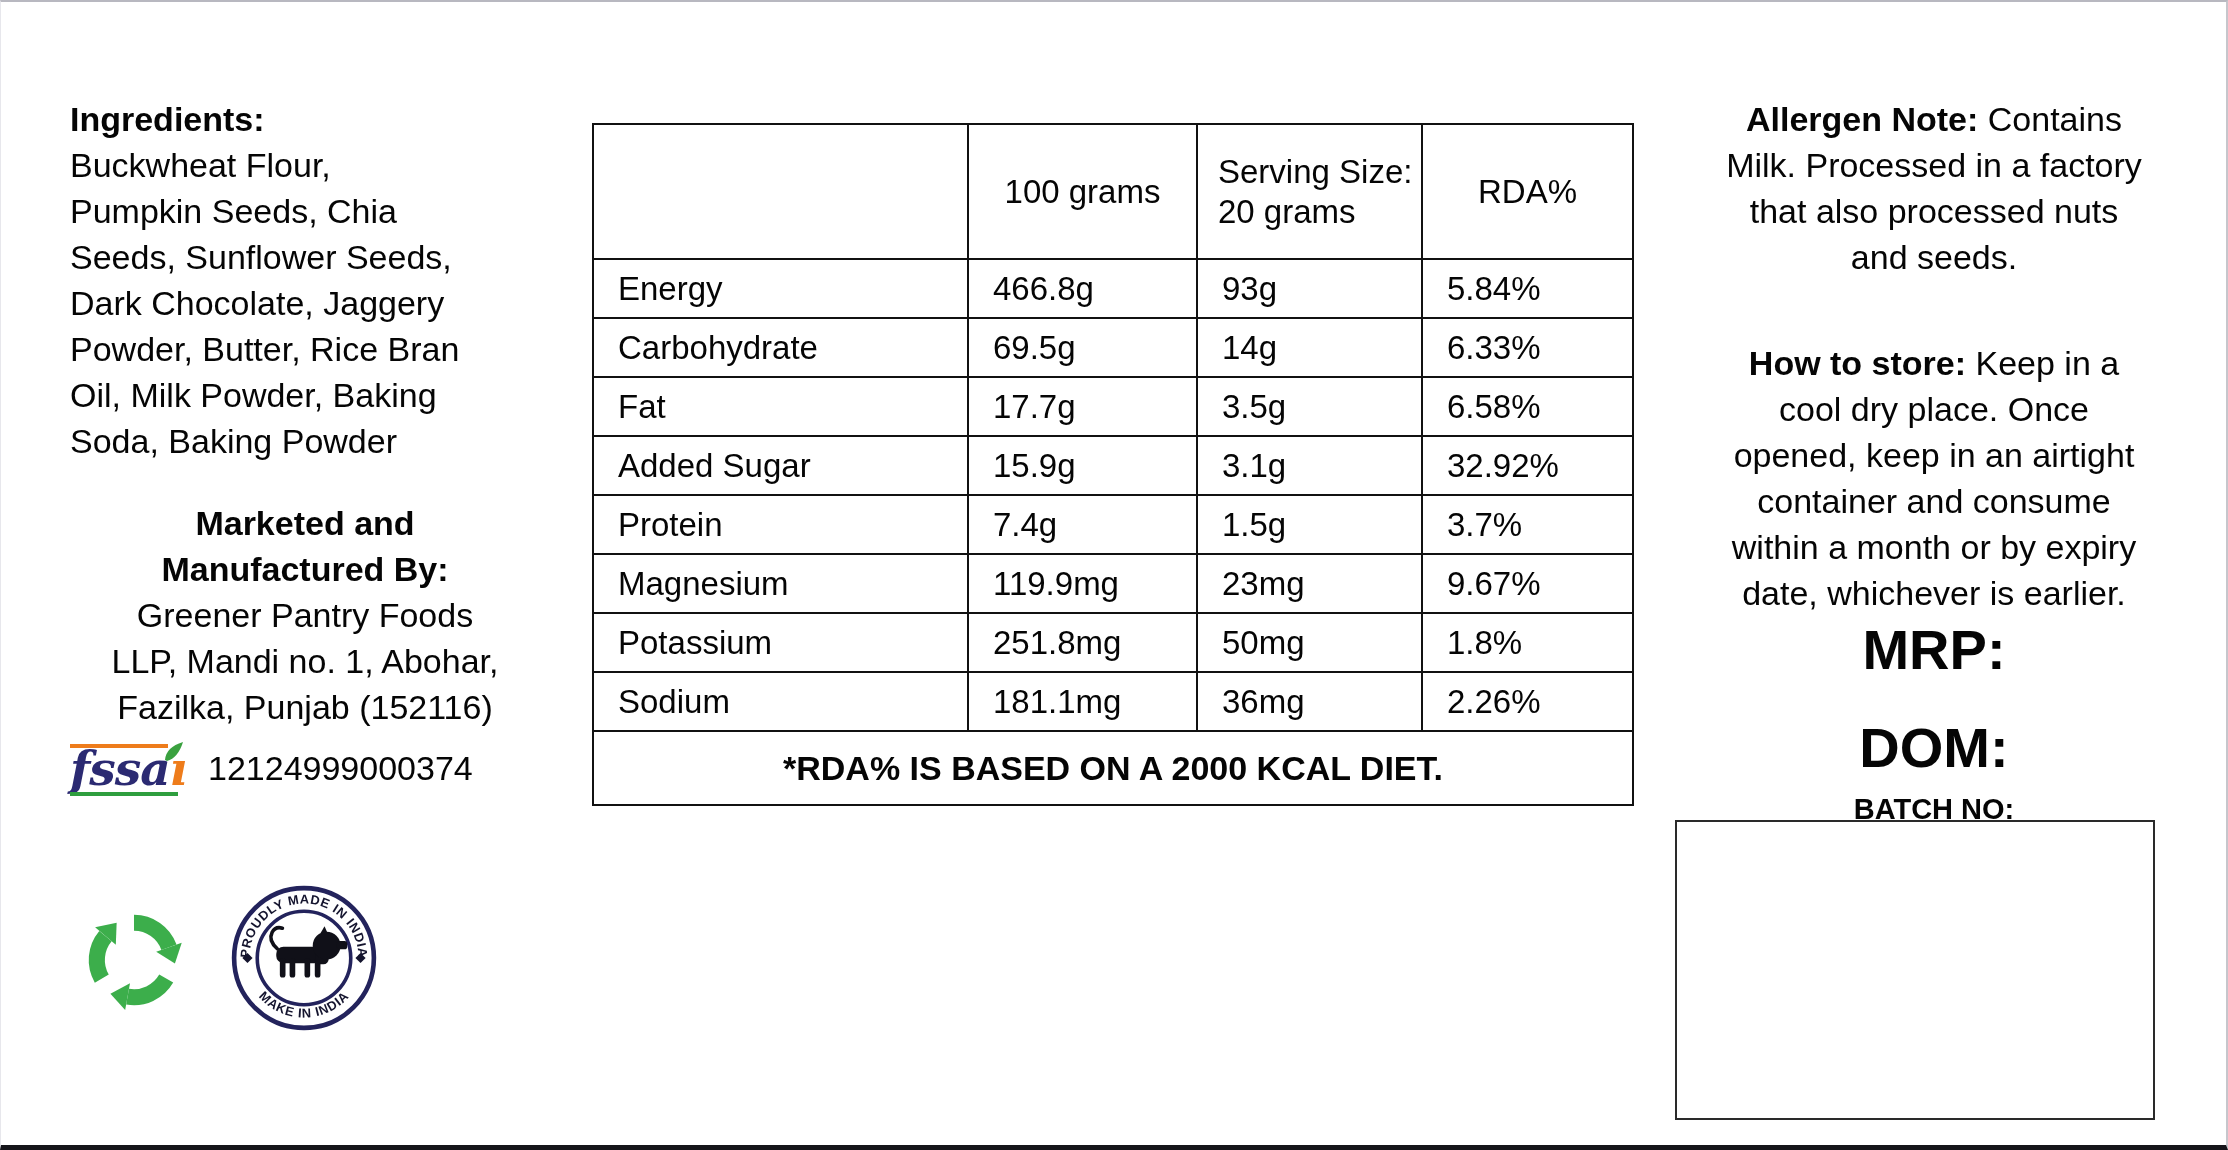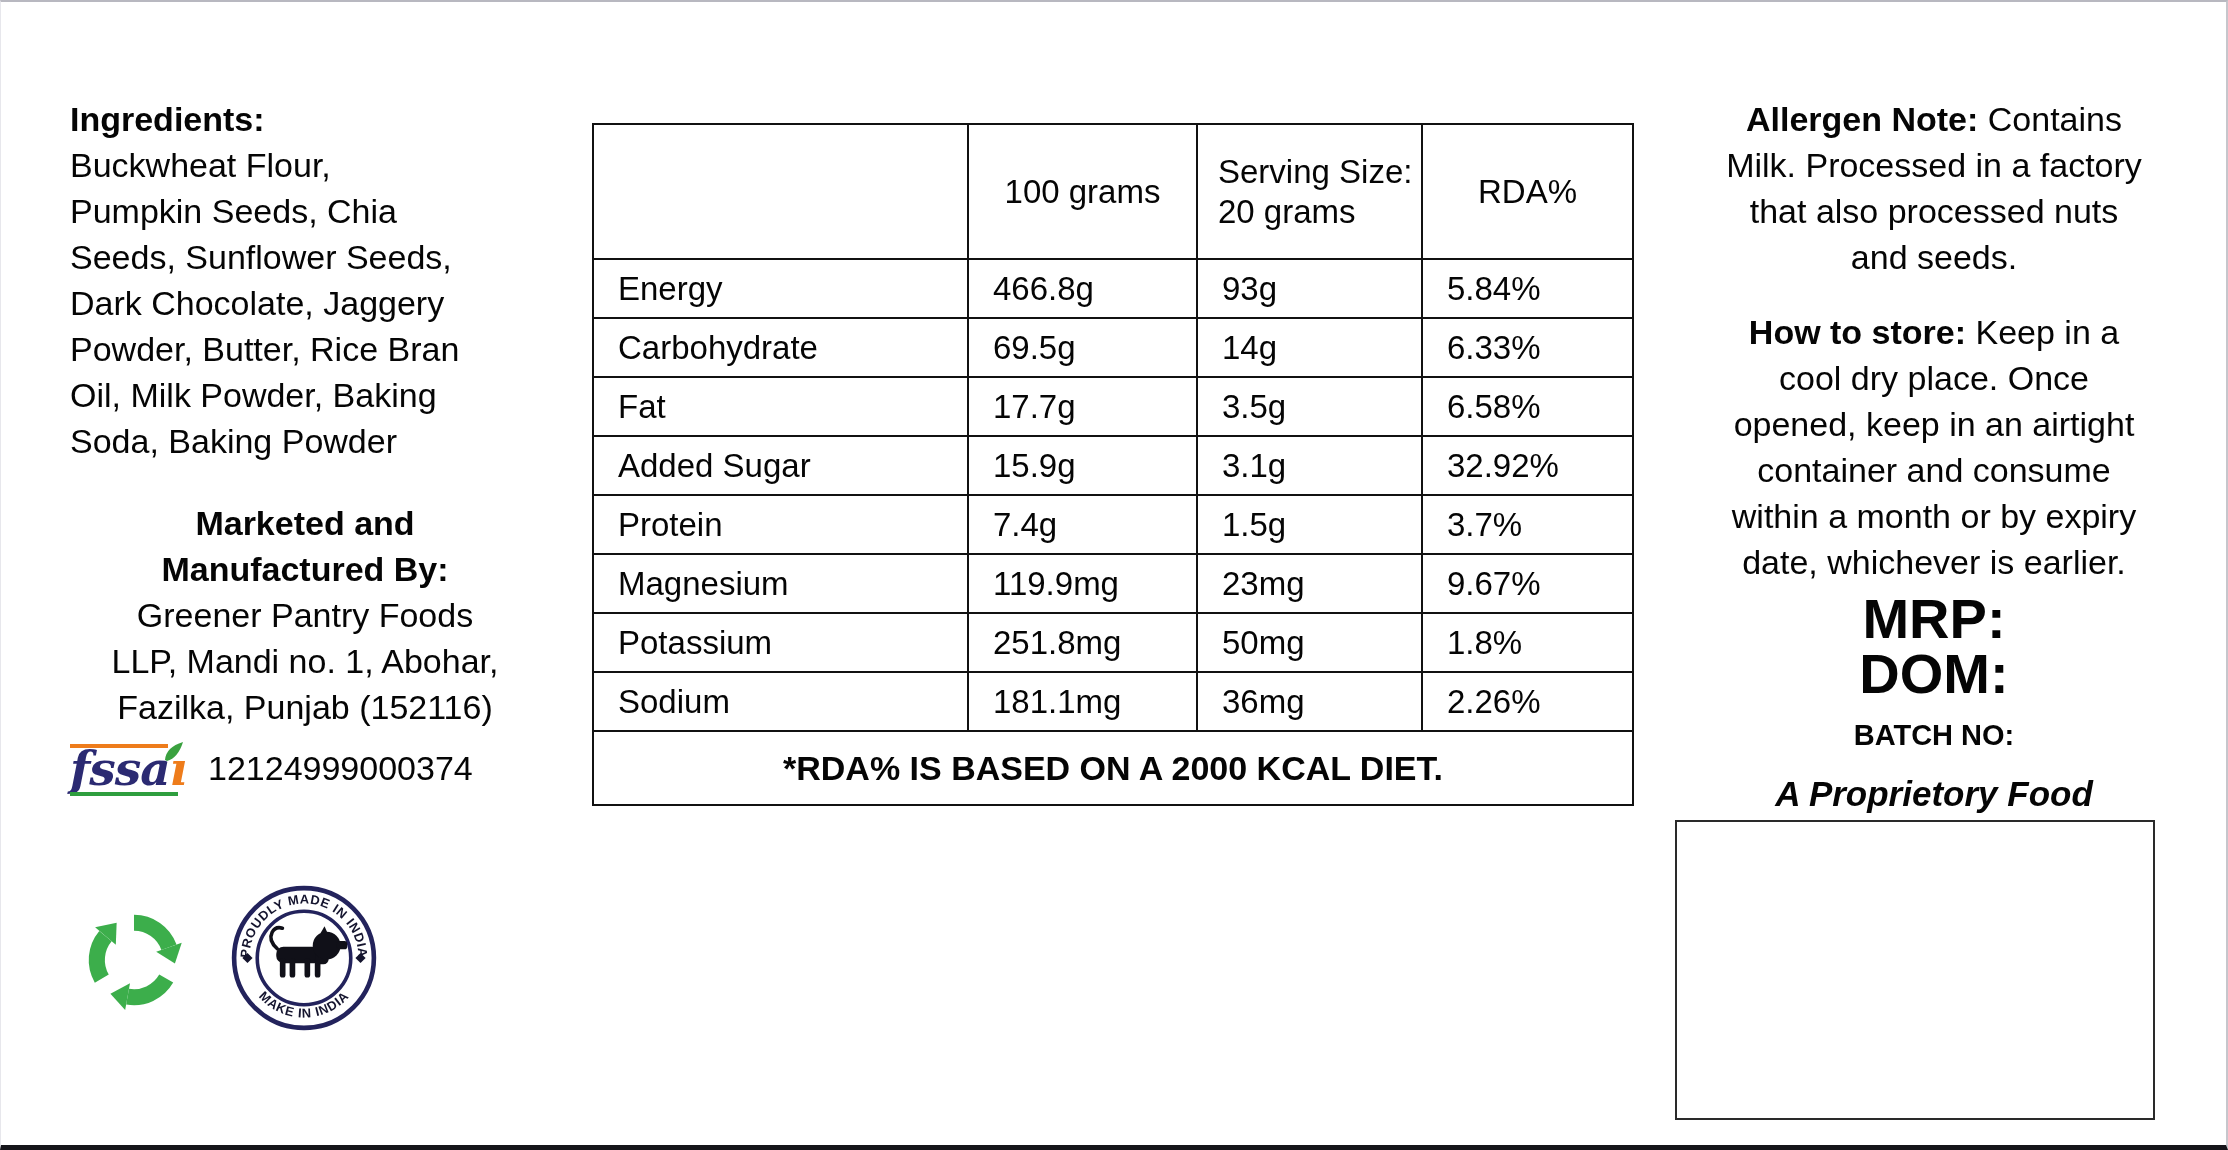--- a/index.html
+++ b/index.html
@@ -29,22 +29,22 @@
   .nutri th,.nutri td{border:2px solid #111;font-weight:normal;vertical-align:middle;
                       text-align:left;padding:0 4px 0 24px;overflow:hidden;}
   .nutri thead th{height:101px;}
   .nutri tbody td{height:57px;}
   .nutri .center{text-align:center;padding:16px 6px;}
   .nutri .servhdr{padding-left:20px;line-height:40px;border-radius:30px;}
   .nutri tfoot td{height:72px;text-align:center;font-weight:bold;padding:0;font-size:34px;}
 
   
   .col-right{position:absolute;left:1673px;top:96px;width:522px;font-size:34px;line-height:46px;text-align:center;}
-  .storage{margin-top:29px;}
-  .bigfield{font-size:56px;font-weight:bold;line-height:55px;}
+  .storage{margin-top:60px;}
+  .bigfield{font-size:56px;font-weight:bold;line-height:55px;margin-top:43px;}
   .mrp{margin-top:6px;}
   .batch{font-size:29px;font-weight:bold;line-height:36px;margin-top:16px;}
   .prop{font-size:35px;font-weight:bold;line-height:42px;margin-top:20px;font-style:italic;}
   .barcode-box{position:absolute;left:1675px;top:820px;width:476px;height:296px;border:2px solid #2a2a2a;background:#fff;}
 
   
   .recycle{position:absolute;left:72px;top:898px;width:124px;height:124px;}
   .stamp{position:absolute;left:230px;top:884px;width:148px;height:148px;}
 </style>
 </head>

